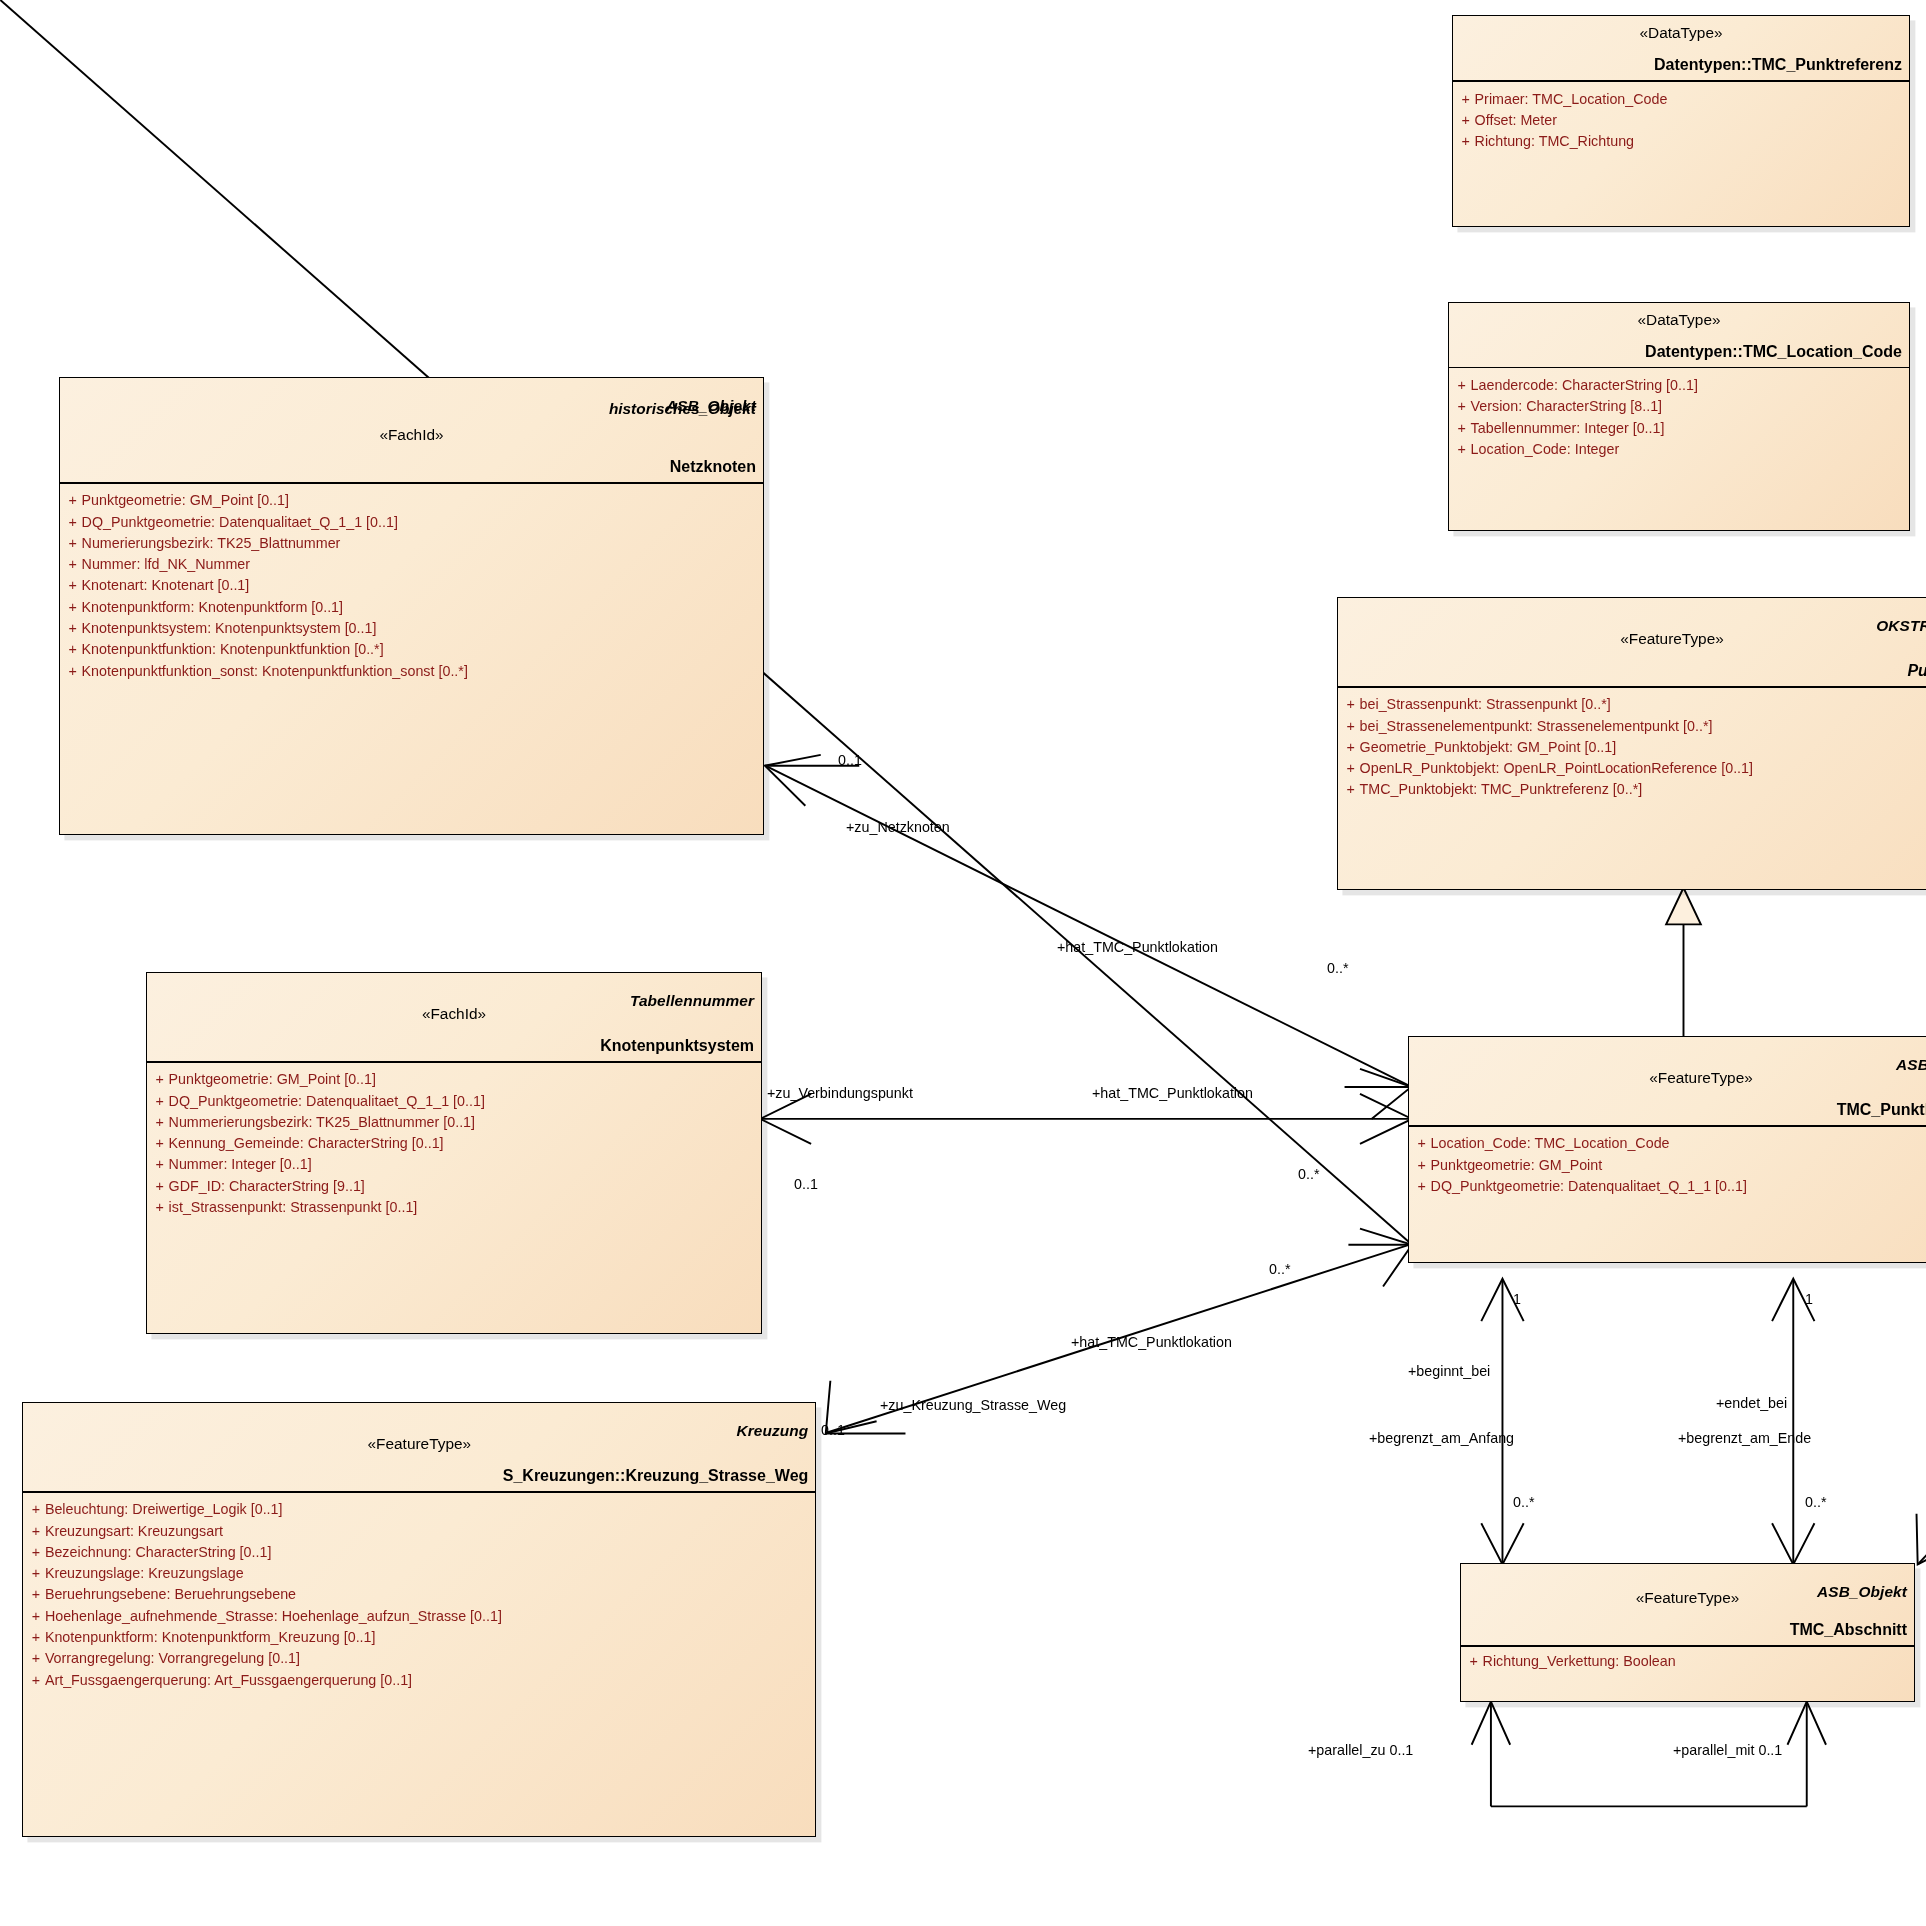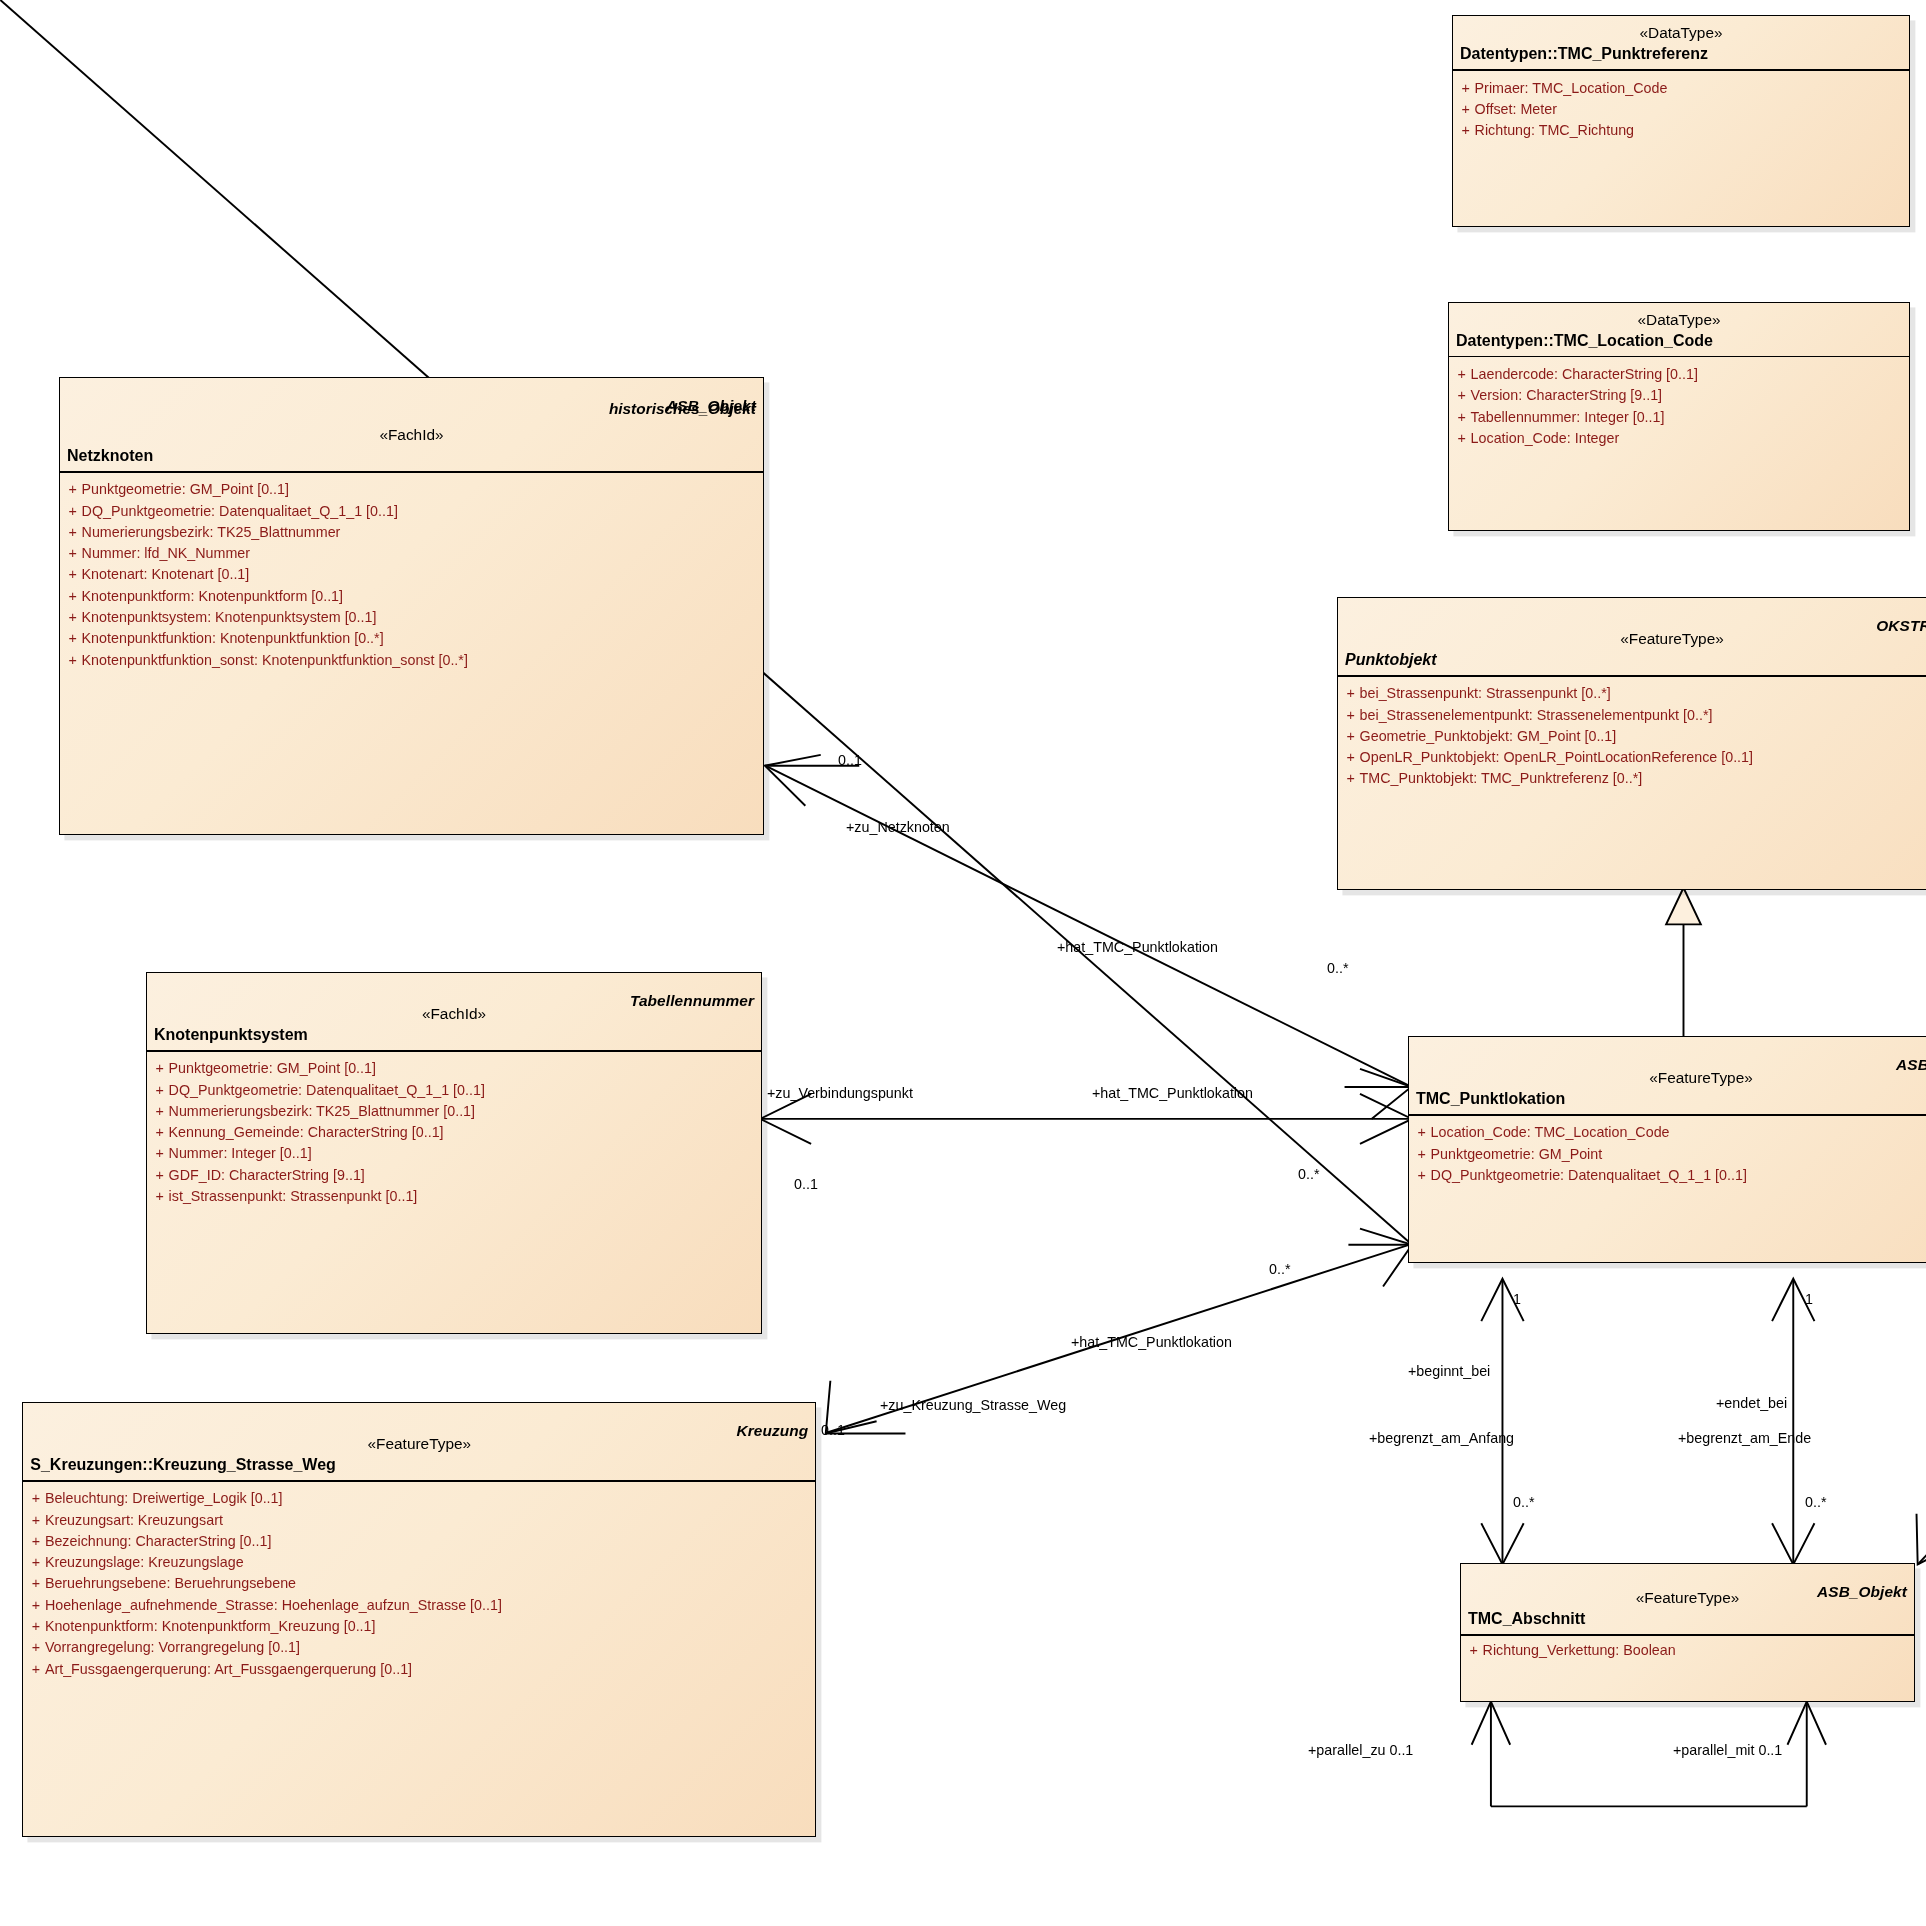--- a/index.html
+++ b/index.html
@@ -8,21 +8,21 @@
 
   .uml-class{position:absolute;box-sizing:border-box;border:1.5px solid #000000;
     background:linear-gradient(135deg,#fcf0df 0%,#fbebd3 45%,#f8ddbd 100%);
     box-shadow:5.4px 5.4px 0 0 rgba(0,0,0,0.10);}
   .hdr{position:relative;padding:3.9px 7px 6.2px 7px;}
   .ns{position:absolute;top:19px;right:7px;font-style:italic;font-weight:700;
      font-size:15.4px;color:#000;letter-spacing:0.1px;white-space:nowrap;}
   .ns2{position:absolute;top:22.3px;right:7px;font-style:italic;font-weight:700;
      font-size:15.4px;color:#000;white-space:nowrap;}
   .stereo{text-align:center;font-size:15.4px;color:#000;margin-top:3.9px;}
-  .cname{text-align:left;font-size:16px;font-weight:700;color:#000;margin-top:3px;}
+  .cname{text-align:right;font-size:16px;font-weight:700;color:#000;margin-top:14px;}
   .cname.abstract{font-style:italic;}
   .divider{height:1.5px;background:#000;}
   .attrs{padding:6.2px 3.9px 6.2px 3.9px;}
   .attr{display:flex;font-size:14.3px;color:#8b1a18;line-height:1.0;padding:3.5px 0;white-space:nowrap;}
   .attr .vis{width:17.7px;text-align:center;flex:none;color:#8b1a18;}
   .attr .txt{flex:1;}
 
   .lbl{position:absolute;font-size:14.3px;color:#000;white-space:nowrap;line-height:1;}
   .mult{position:absolute;font-size:14.3px;color:#000;white-space:nowrap;line-height:1;}
 
@@ -122,21 +122,21 @@
       <div class="cname">Datentypen::TMC_Location_Code</div>
     </div>
     <div class="divider"></div>
     <div class="attrs">
       <div class="attr">
           <span class="vis">+</span>
           <span class="txt">Laendercode: CharacterString [0..1]</span>
         </div>
       <div class="attr">
           <span class="vis">+</span>
-          <span class="txt">Version: CharacterString [9..1]</span>
+          <span class="txt">Version: CharacterString [8..1]</span>
         </div>
       <div class="attr">
           <span class="vis">+</span>
           <span class="txt">Tabellennummer: Integer [0..1]</span>
         </div>
       <div class="attr">
           <span class="vis">+</span>
           <span class="txt">Location_Code: Integer</span>
         </div>
     </div>

